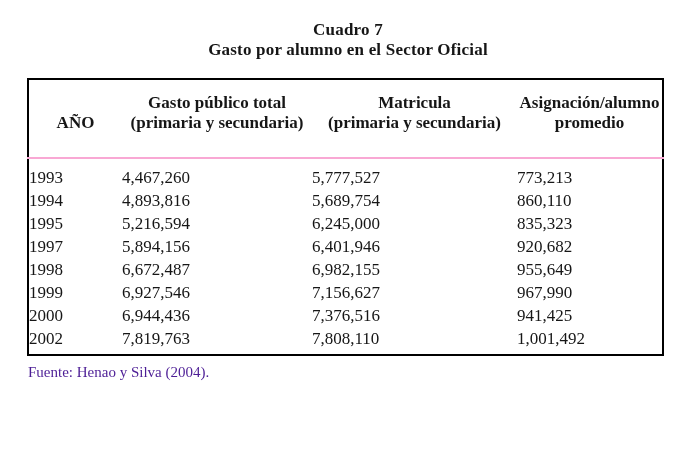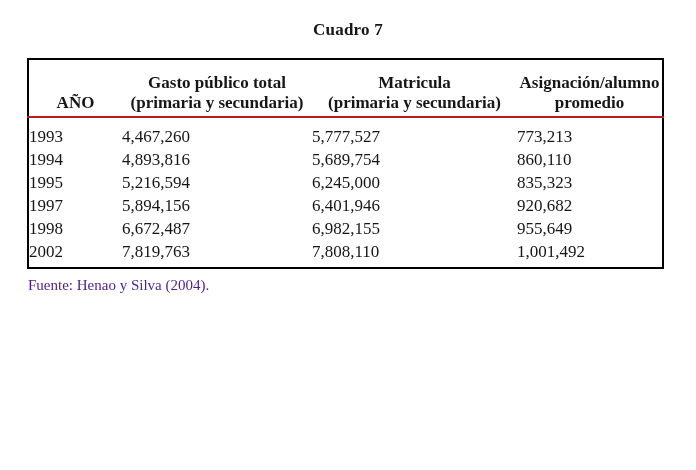--- a/index.html
+++ b/index.html
@@ -28,23 +28,23 @@
     table-layout: fixed;
     margin: 18px 0 0 27px;
     width: 637px;
     border: 2px solid #000000;
   }
   col.c1 { width: 94px; }
   col.c2 { width: 190px; }
   col.c3 { width: 205px; }
   col.c4 { width: auto; }
   thead th {
-    border-bottom: 2px solid #b91c1c;
+    border-bottom: 2px solid #f9a8d4;
     vertical-align: bottom;
-    padding: 13px 0 3px 0;
+    padding: 13px 0 24px 0;
     font-size: 17px;
     font-weight: bold;
     line-height: 20px;
     text-align: center;
     white-space: nowrap;
     overflow: visible;
   }
   tbody td {
     font-size: 17px;
     font-weight: normal;
@@ -64,20 +64,21 @@
     font-size: 15px;
     line-height: 18px;
     color: #4c1d95;
   }
 </style>
 </head>
 <body>
 
 <div class="title-block">
   <div>Cuadro 7</div>
+  <div>Gasto por alumno en el Sector Oficial</div>
 </div>
 
 <table class="cuadro">
   <colgroup>
     <col class="c1">
       <col class="c2">
       <col class="c3">
       <col class="c4">
   </colgroup>
   <thead>
@@ -124,20 +125,32 @@
       <td>6,401,946</td>
       <td class="col-asig">920,682</td>
     </tr>
     <tr>
       <td>1998</td>
       <td>6,672,487</td>
       <td>6,982,155</td>
       <td class="col-asig">955,649</td>
     </tr>
     <tr>
+      <td>1999</td>
+      <td>6,927,546</td>
+      <td>7,156,627</td>
+      <td class="col-asig">967,990</td>
+    </tr>
+    <tr>
+      <td>2000</td>
+      <td>6,944,436</td>
+      <td>7,376,516</td>
+      <td class="col-asig">941,425</td>
+    </tr>
+    <tr>
       <td>2002</td>
       <td>7,819,763</td>
       <td>7,808,110</td>
       <td class="col-asig">1,001,492</td>
     </tr>
   </tbody>
 </table>
 
 <div class="fuente">Fuente: Henao y Silva (2004).</div>
 

